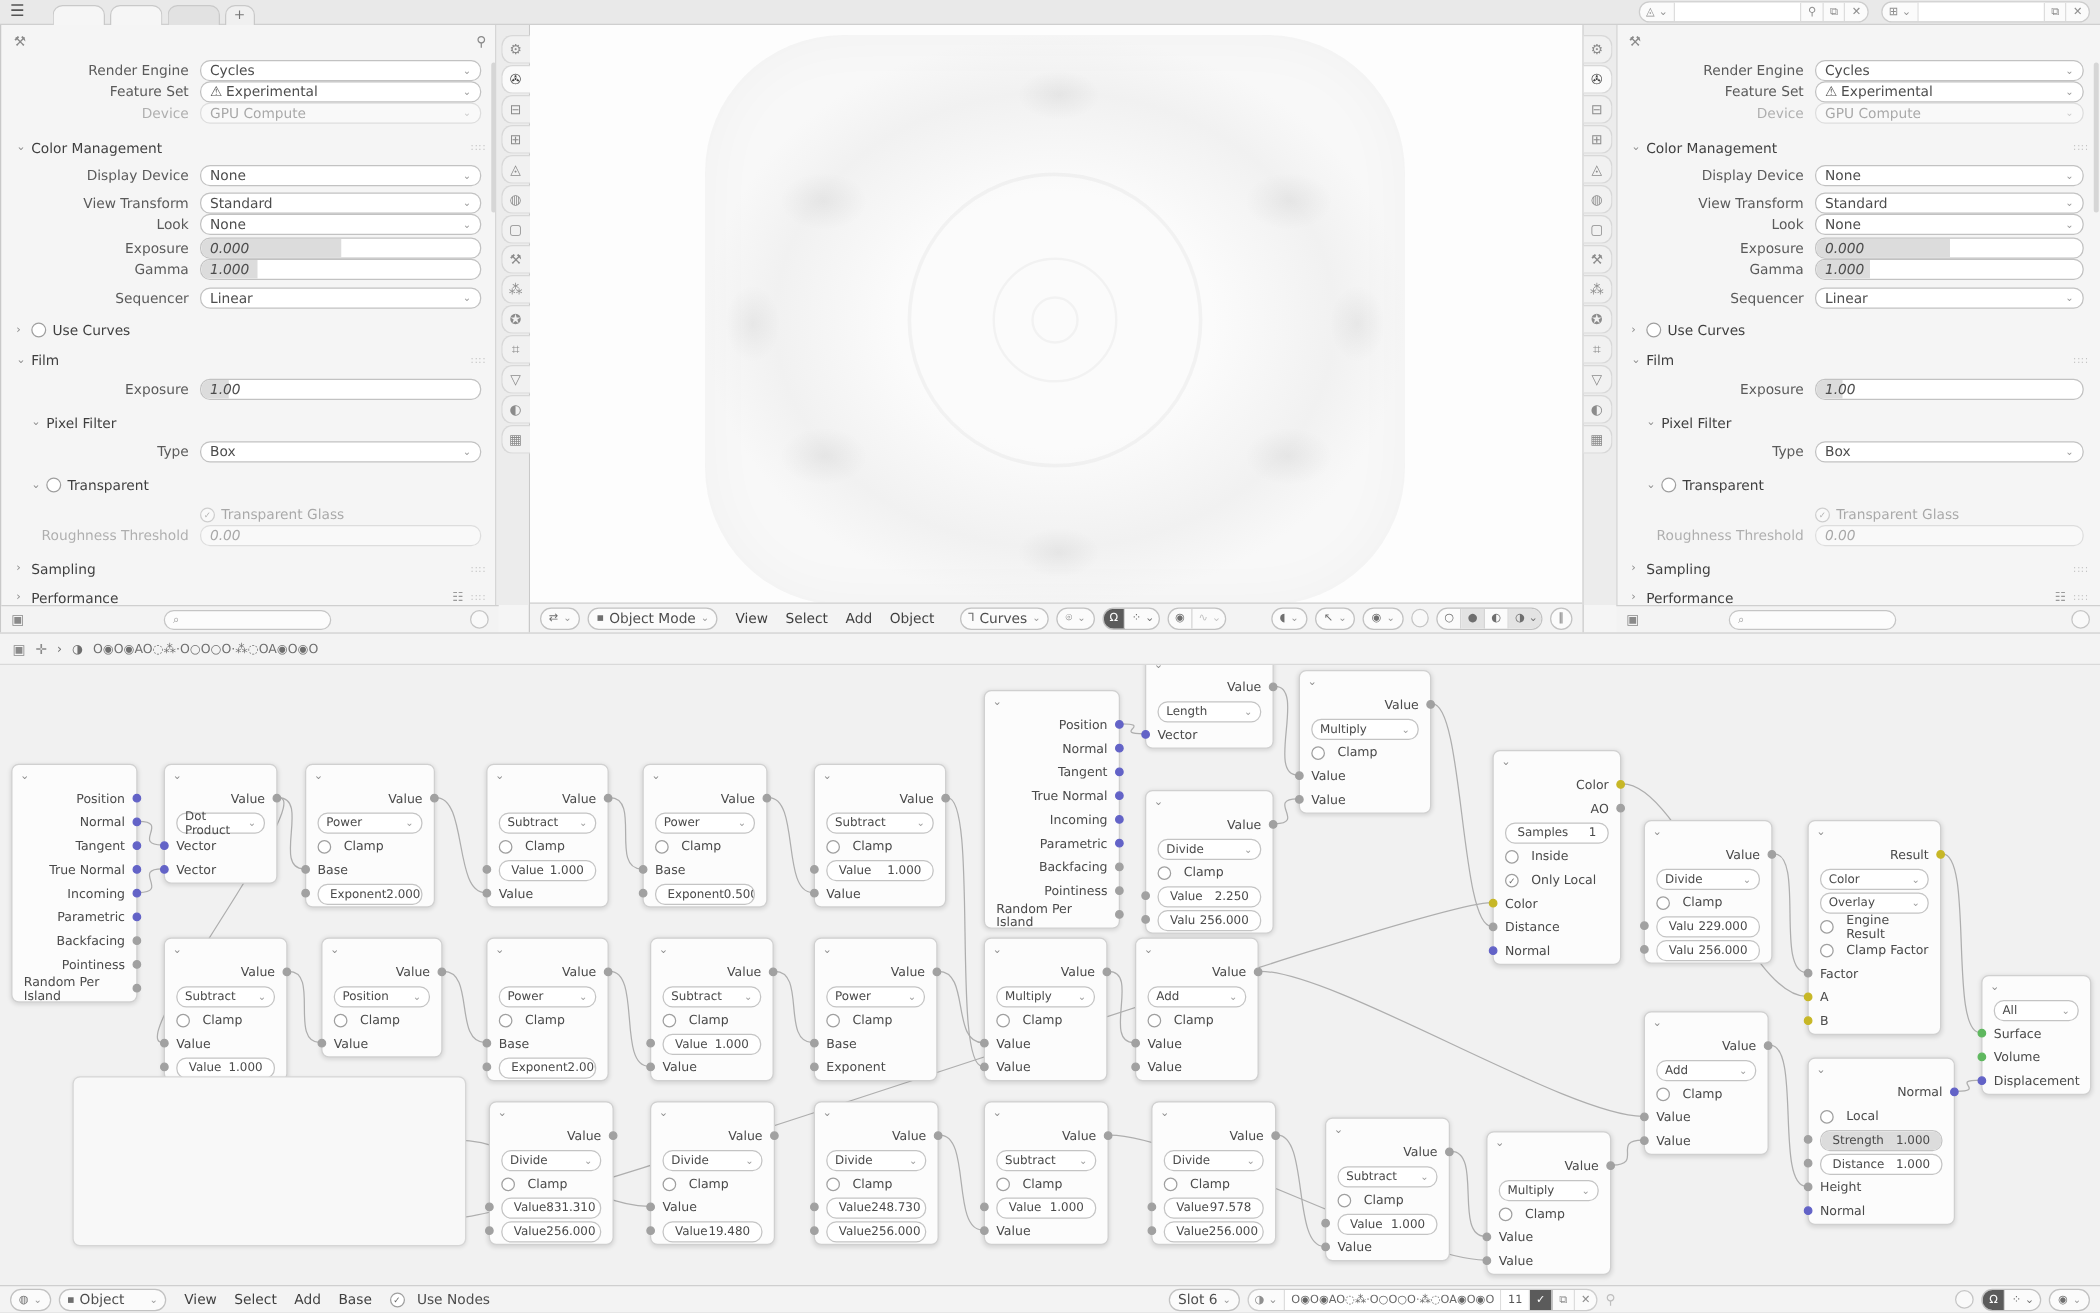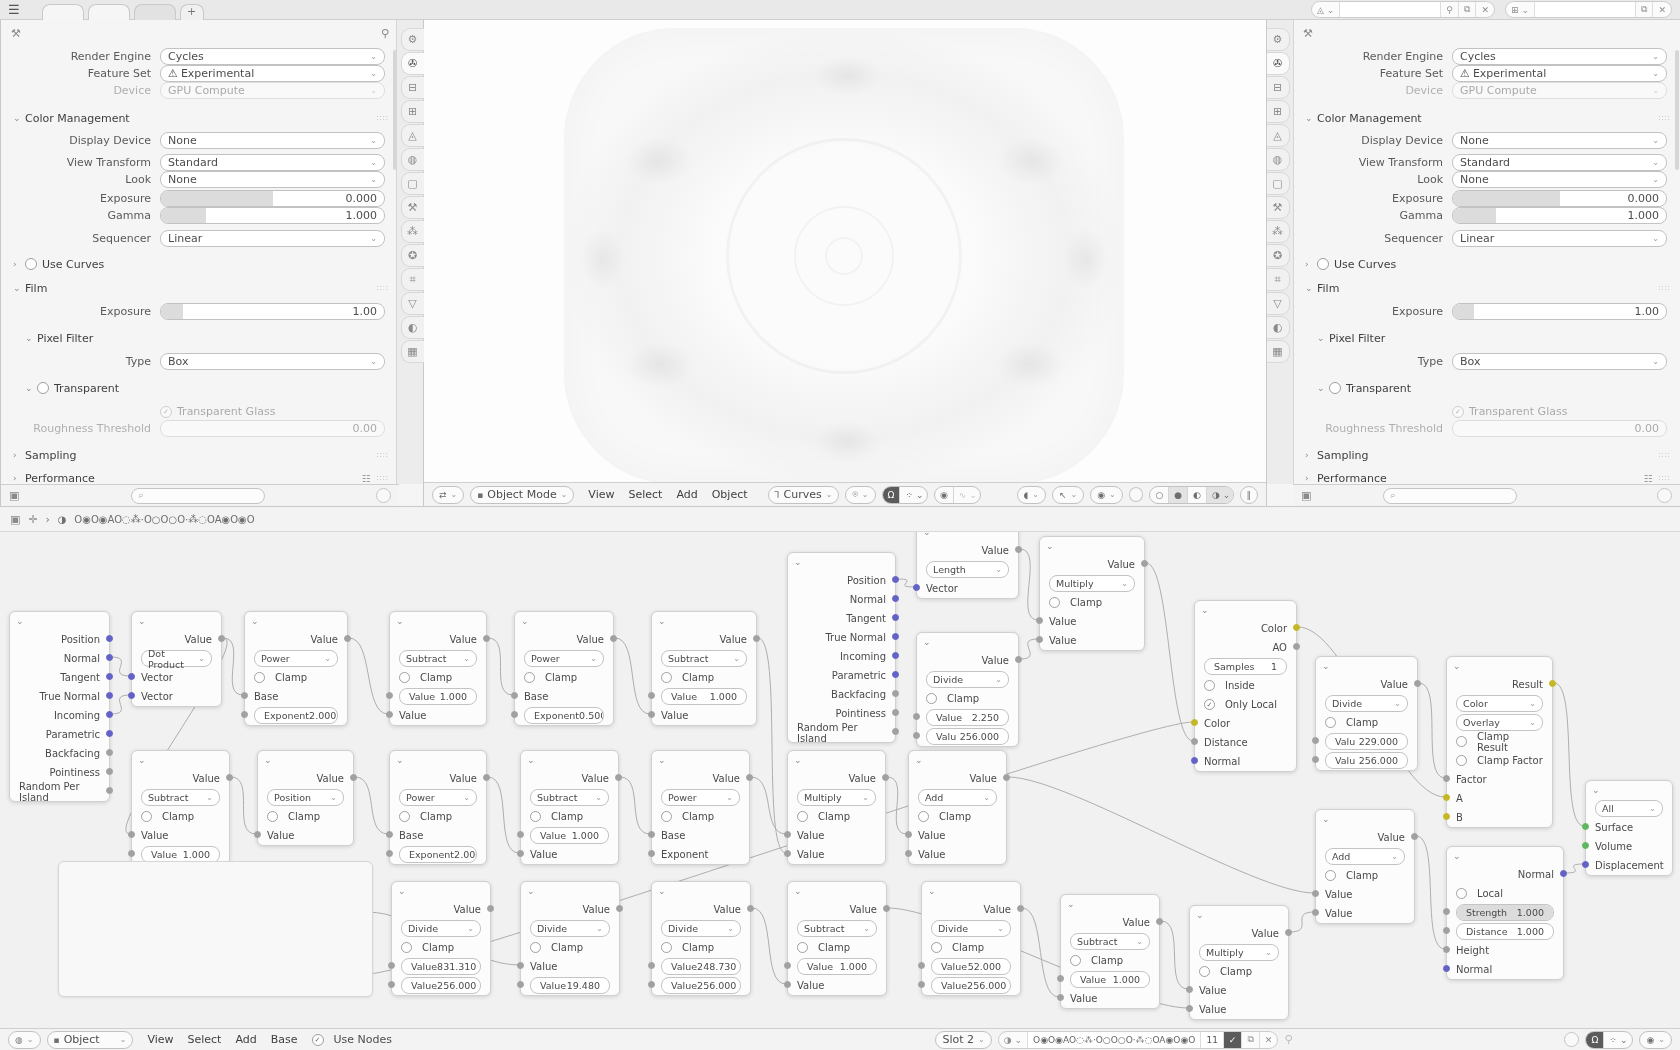--- a/index.html
+++ b/index.html
@@ -26,21 +26,21 @@
   .phead{display:flex;align-items:center;padding:7px 10px 2px 10px;}
   .phead .sp{flex:1;}
   .picon{color:#8a8a8a;font-size:11px;}
   .prow{display:flex;align-items:center;height:17px;}
   .plabel{width:150px;text-align:right;padding-right:9px;color:#5a5a5a;white-space:nowrap;overflow:hidden;}
   .pwidget{flex:1;margin-right:14px;position:relative;}
   .pill{height:15px;border:1px solid #c2c2c2;border-radius:8px;background:#fff;display:flex;
         align-items:center;padding:0 7px;position:relative;overflow:hidden;}
   .pill .val{flex:1;text-align:left;white-space:nowrap;}
   .pill .chev{color:#9a9a9a;font-size:8px;margin-left:4px;}
-  .pill.slider .val{text-align:right;}
+  .pill.slider .val{text-align:left;font-style:italic;}
   .fillbar{position:absolute;left:0;top:0;bottom:0;background:#dcdcdc;z-index:0;}
   .pill span{position:relative;z-index:1;}
   .psec{display:flex;align-items:center;padding-left:12px;height:18px;color:#3f3f3f;}
   .psec .chv{color:#8b8b8b;font-size:9px;width:12px;}
   .psec .grip{margin-left:auto;margin-right:10px;color:#c4c4c4;font-size:8px;letter-spacing:1px;}
   .psec .listic{color:#9a9a9a;font-size:10px;margin-left:auto;margin-right:6px;}
   .psec .listic + .grip{margin-left:0;}
   .psec.sub{padding-left:24px;}
   .circlechk{width:10px;height:10px;border:1px solid #9f9f9f;border-radius:50%;background:#fff;
              display:inline-flex;align-items:center;justify-content:center;font-size:7px;color:#666;margin-right:5px;flex:none;}
@@ -631,21 +631,21 @@
       <span>Base</span>
     </div>
     <div class="nchk">
       <span class="circlechk">
             <span>✓</span>
           </span>
       <span>Use Nodes</span>
     </div>
     <div style="flex:1;"></div>
     <div class="hpill">
-          <span>Slot 2</span>
+          <span>Slot 6</span>
           <span class="chev">⌄</span>
         </div>
     <div class="idgroup" style="height:16px;">
       <span class="idseg">
             <span>◑</span>
             <span class="chev">⌄</span>
           </span>
       <span class="idseg" style="background:#fff;color:#666;font-size:9px;">O◉O◉AO◌⁂·O○O○O·⁂◌OA◉O◉O</span>
       <span class="idseg" style="background:#fff;color:#555;">11</span>
       <span class="idseg" style="background:#5b5b5b;color:#fff;">✓</span>
@@ -1126,21 +1126,21 @@
         </div>
         <div class="nrow">
           <div class="nsel">
             <span>Overlay</span>
             <span class="chev">⌄</span>
           </div>
         </div>
         <div class="nrow">
           <div class="nchk">
             <span class="circlechk" style="width: 9px; height: 9px;"></span>
-            <span>Clamp Result</span>
+            <span>Engine Result</span>
           </div>
         </div>
         <div class="nrow">
           <div class="nchk">
             <span class="circlechk" style="width: 9px; height: 9px;"></span>
             <span>Clamp Factor</span>
           </div>
         </div>
         <div class="nrow">
           <span>Factor</span>
@@ -1585,21 +1585,21 @@
         </div>
         <div class="nrow">
           <div class="nchk">
             <span class="circlechk" style="width: 9px; height: 9px;"></span>
             <span>Clamp</span>
           </div>
         </div>
         <div class="nrow">
           <div class="nfld">
             <span>Value</span>
-            <span>52.000</span>
+            <span>97.578</span>
           </div>
           <div class="sock l" style="background: rgb(161, 161, 161); border-color: rgb(161, 161, 161);"></div>
         </div>
         <div class="nrow">
           <div class="nfld">
             <span>Value</span>
             <span>256.000</span>
           </div>
           <div class="sock l" style="background: rgb(161, 161, 161); border-color: rgb(161, 161, 161);"></div>
         </div>

